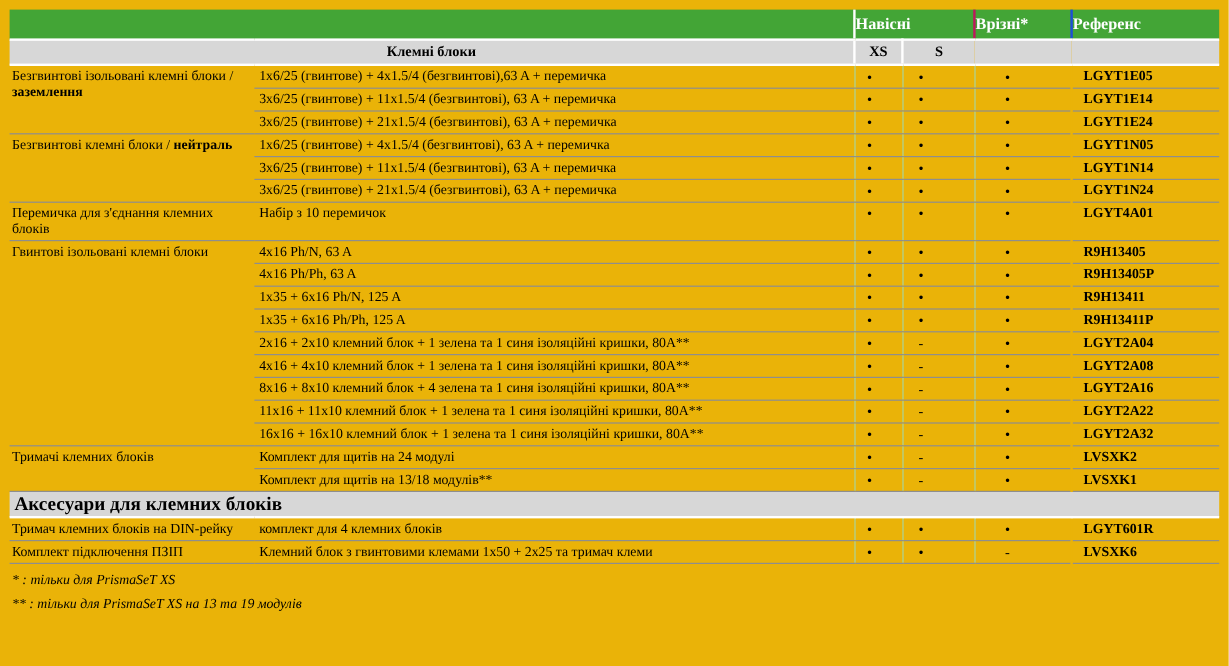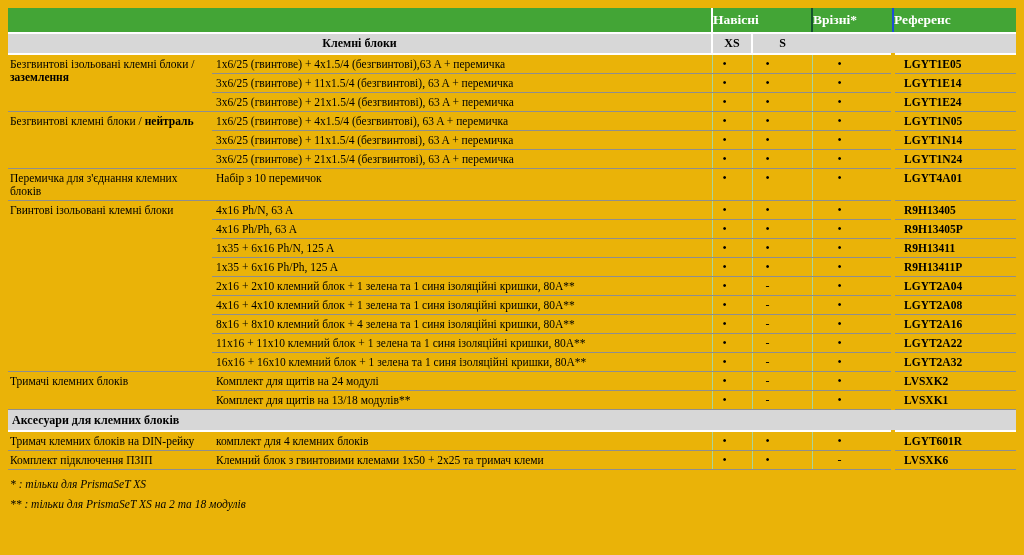--- a/index.html
+++ b/index.html
@@ -11,21 +11,21 @@
     border-collapse:collapse;table-layout:fixed;width:1008px;
     margin:8px 0 0 8px;
   }
   
   tr.green-row th{
     background:#43a536;color:#fff;font-weight:bold;font-size:13.5px;
     text-align:left;height:21px;padding:1px 0 2px 0;vertical-align:middle;
     border-bottom:2px solid #fff;
   }
   th.gh-navisni{padding-left:10px;border-left:2px solid #fff;}
-  th.gh-vrizni{padding-left:6px;border-left:2px solid #14532d;}
+  th.gh-vrizni{padding-left:6px;border-left:2px solid #be185d;}
   th.gh-ref{padding-left:5px;border-left:2px solid #1d4ed8;}
   
   tr.sub-row th{
     background:#d7d7d7;height:17px;text-align:center;vertical-align:middle;
     font-size:12px;padding:1px 0 1px 0;border-bottom:2px solid #fff;
   }
   th.sh-title{font-weight:bold;padding-left:4px;font-size:12.5px;}
   th.sh-xs{font-weight:bold;font-size:11.5px;padding-left:8px;border-left:2px solid #fff;margin-top:29px;}
   th.sh-s{font-weight:bold;font-size:11.5px;padding-left:6px;border-left:2px solid #fff;}
   
@@ -34,24 +34,24 @@
     border-bottom:1px solid #8e8e8e;padding:3px 2px 2px 2px;
   }
   td.cat{padding-left:2px;padding-right:6px;}
   td.cat b{font-weight:bold;}
   td.desc{padding-left:4px;}
   td.mark{font-size:12px;line-height:12px;}
   td.c-xs{border-left:1px solid #a9d49b;padding-left:10px;}
   td.c-s {border-left:1px solid #a9d49b;padding-left:13px;}
   td.c-vr{border-left:1px solid #a9d49b;padding-left:25px;}
   td.ref{
-    border-left:4px solid #eab308;font-weight:bold;padding-left:9px;
+    border-left:2px solid #eab308;font-weight:bold;padding-left:9px;
   }
   tr.section-band td{
-    background:#d7d7d7;font-weight:bold;font-size:12px;
+    background:#d7d7d7;font-weight:bold;font-size:16px;
     padding:3px 0 3px 4px;border-bottom:2px solid #fff;height:14px;
     vertical-align:middle;
   }
   
   .footnotes{
     margin:4px 0 0 10px;font-style:italic;font-size:11.5px;line-height:20px;
   }
 </style>
 </head>
 <body>
@@ -231,16 +231,16 @@
           <td class="mark c-xs">•</td>
           <td class="mark c-s">•</td>
           <td class="mark c-vr">-</td>
           <td class="ref">LVSXK6</td>
         </tr>
       </tbody>
   </table>
 
   <div class="footnotes">
     <div>* : тільки для PrismaSeT XS</div>
-    <div>** : тільки для PrismaSeT XS на 2 та 18 модулів</div>
+    <div>** : тільки для PrismaSeT XS на 13 та 19 модулів</div>
   </div>
 
 </div>
 
 </body></html>

